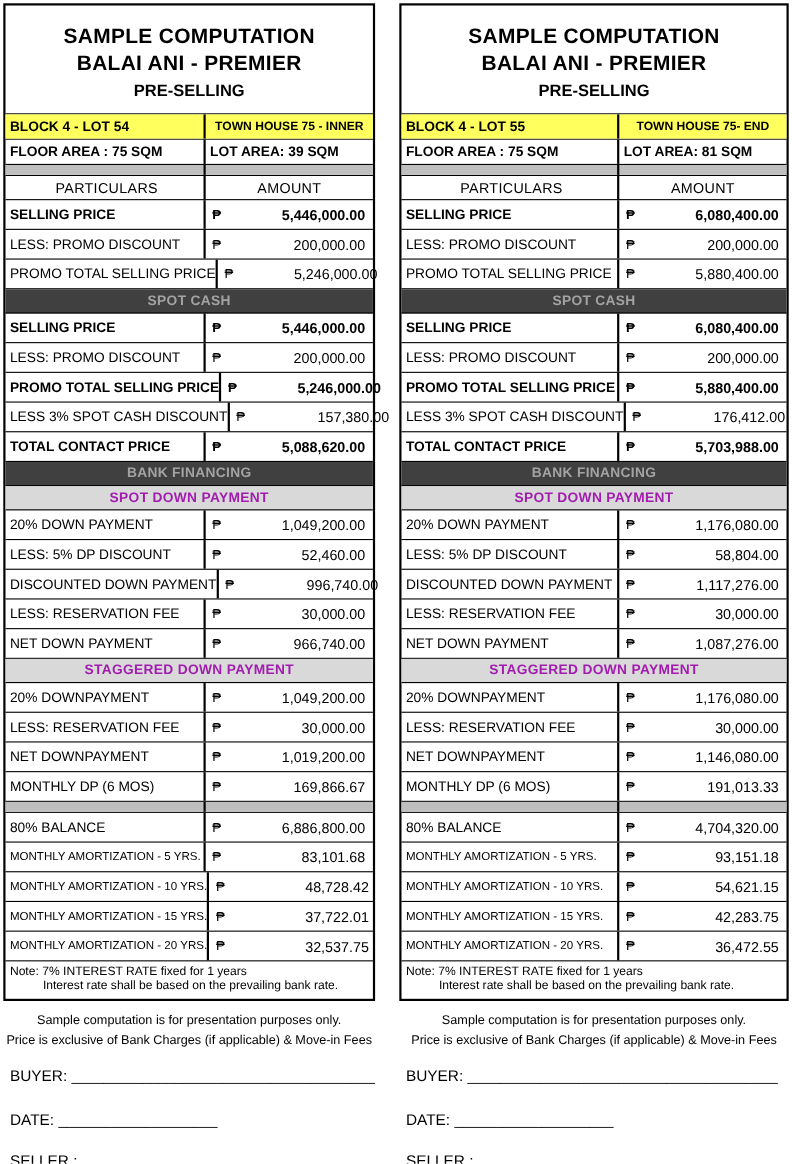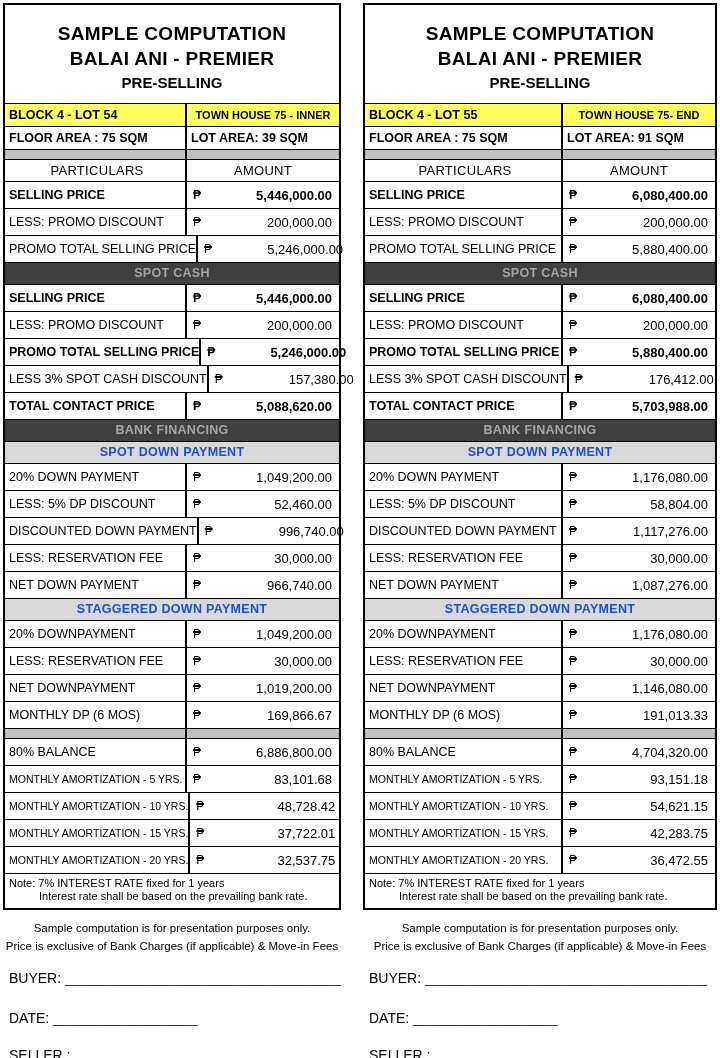--- a/index.html
+++ b/index.html
@@ -42,21 +42,21 @@
   .data-row .label { font-size:12.5px; white-space:nowrap; }
   .data-row .amount { justify-content:space-between; padding:0 7px 0 6px; }
   .data-row .peso { font-size:12px; }
   .data-row .val { font-size:13px; }
   .data-row.bold .label, .data-row.bold .peso, .data-row.bold .val { font-weight:bold; }
   .data-row.small .label { font-size:10.5px; }
 
   .bar { text-align:center; font-weight:bold; font-size:12.5px; height:21px; line-height:21px;
          border-bottom:1px solid #000; letter-spacing:.3px; }
   .bar.dark  { background:var(--bar-dark); color:#a3a3a3; }
-  .bar.light { background:var(--bar-light); color:#1d4ed8; }
+  .bar.light { background:var(--bar-light); color:#a21caf; }
 
   .note-block { padding:3px 4px 5px; font-size:11px; line-height:13px; }
   .note-line2 { padding-left:30px; }
 
   
   .panel-footer { padding-top:7px; }
   .disclaimer { text-align:center; font-size:11.5px; line-height:14px; margin-top:4px; }
   .sig-row { font-size:14px; padding-left:6px; white-space:nowrap; overflow:hidden; }
   .sig-row.buyer  { margin-top:17px; }
   .sig-row.date   { margin-top:24px; }
@@ -271,21 +271,21 @@
           <div class="title-line1">SAMPLE COMPUTATION</div>
           <div class="title-line2">BALAI ANI - PREMIER</div>
           <div class="title-line3">PRE-SELLING</div>
         </div>
         <div class="trow unit-row">
           <div class="cell lft">BLOCK 4  - LOT 55</div>
           <div class="cell rgt">TOWN HOUSE 75- END</div>
         </div>
         <div class="trow area-row">
           <div class="cell lft">FLOOR AREA : 75 SQM</div>
-          <div class="cell rgt">LOT AREA: 91 SQM</div>
+          <div class="cell rgt">LOT AREA: 81 SQM</div>
         </div>
         <div class="trow spacer-row">
           <div class="cell lft"></div>
           <div class="cell rgt"></div>
         </div>
         <div class="trow colhead-row">
           <div class="cell lft">PARTICULARS</div>
           <div class="cell rgt">AMOUNT</div>
         </div>
         <div class="trow data-row bold">

